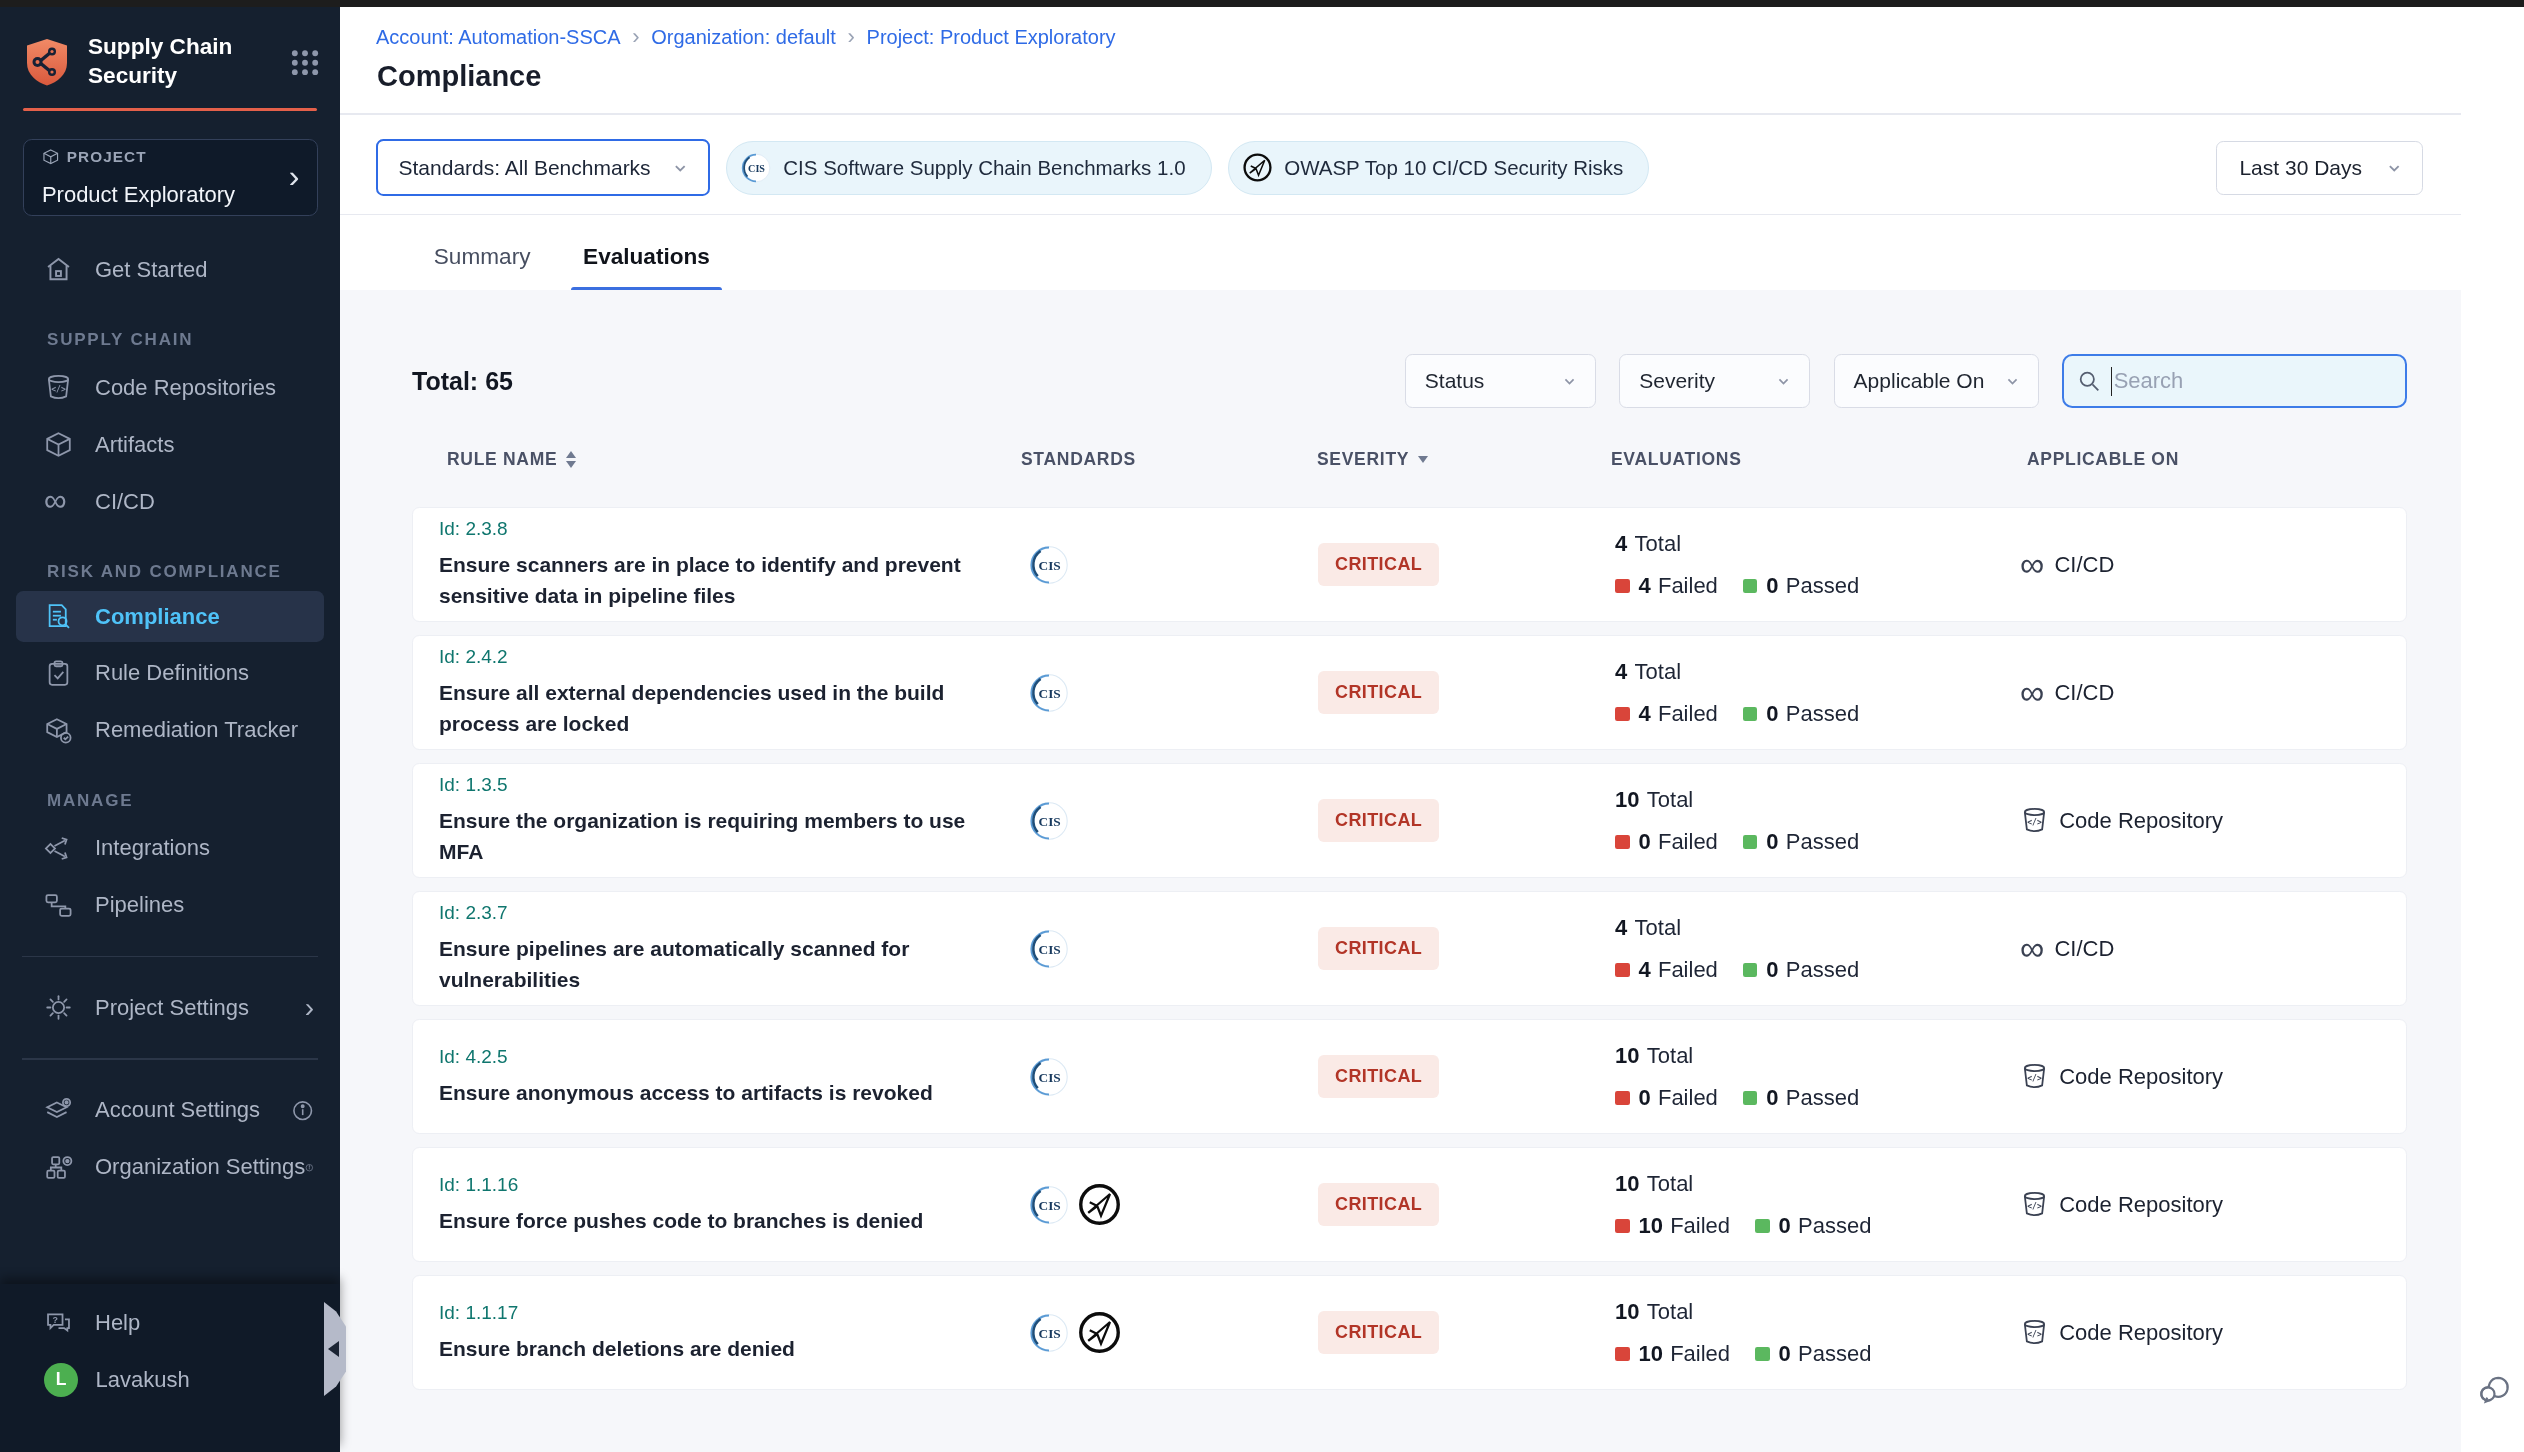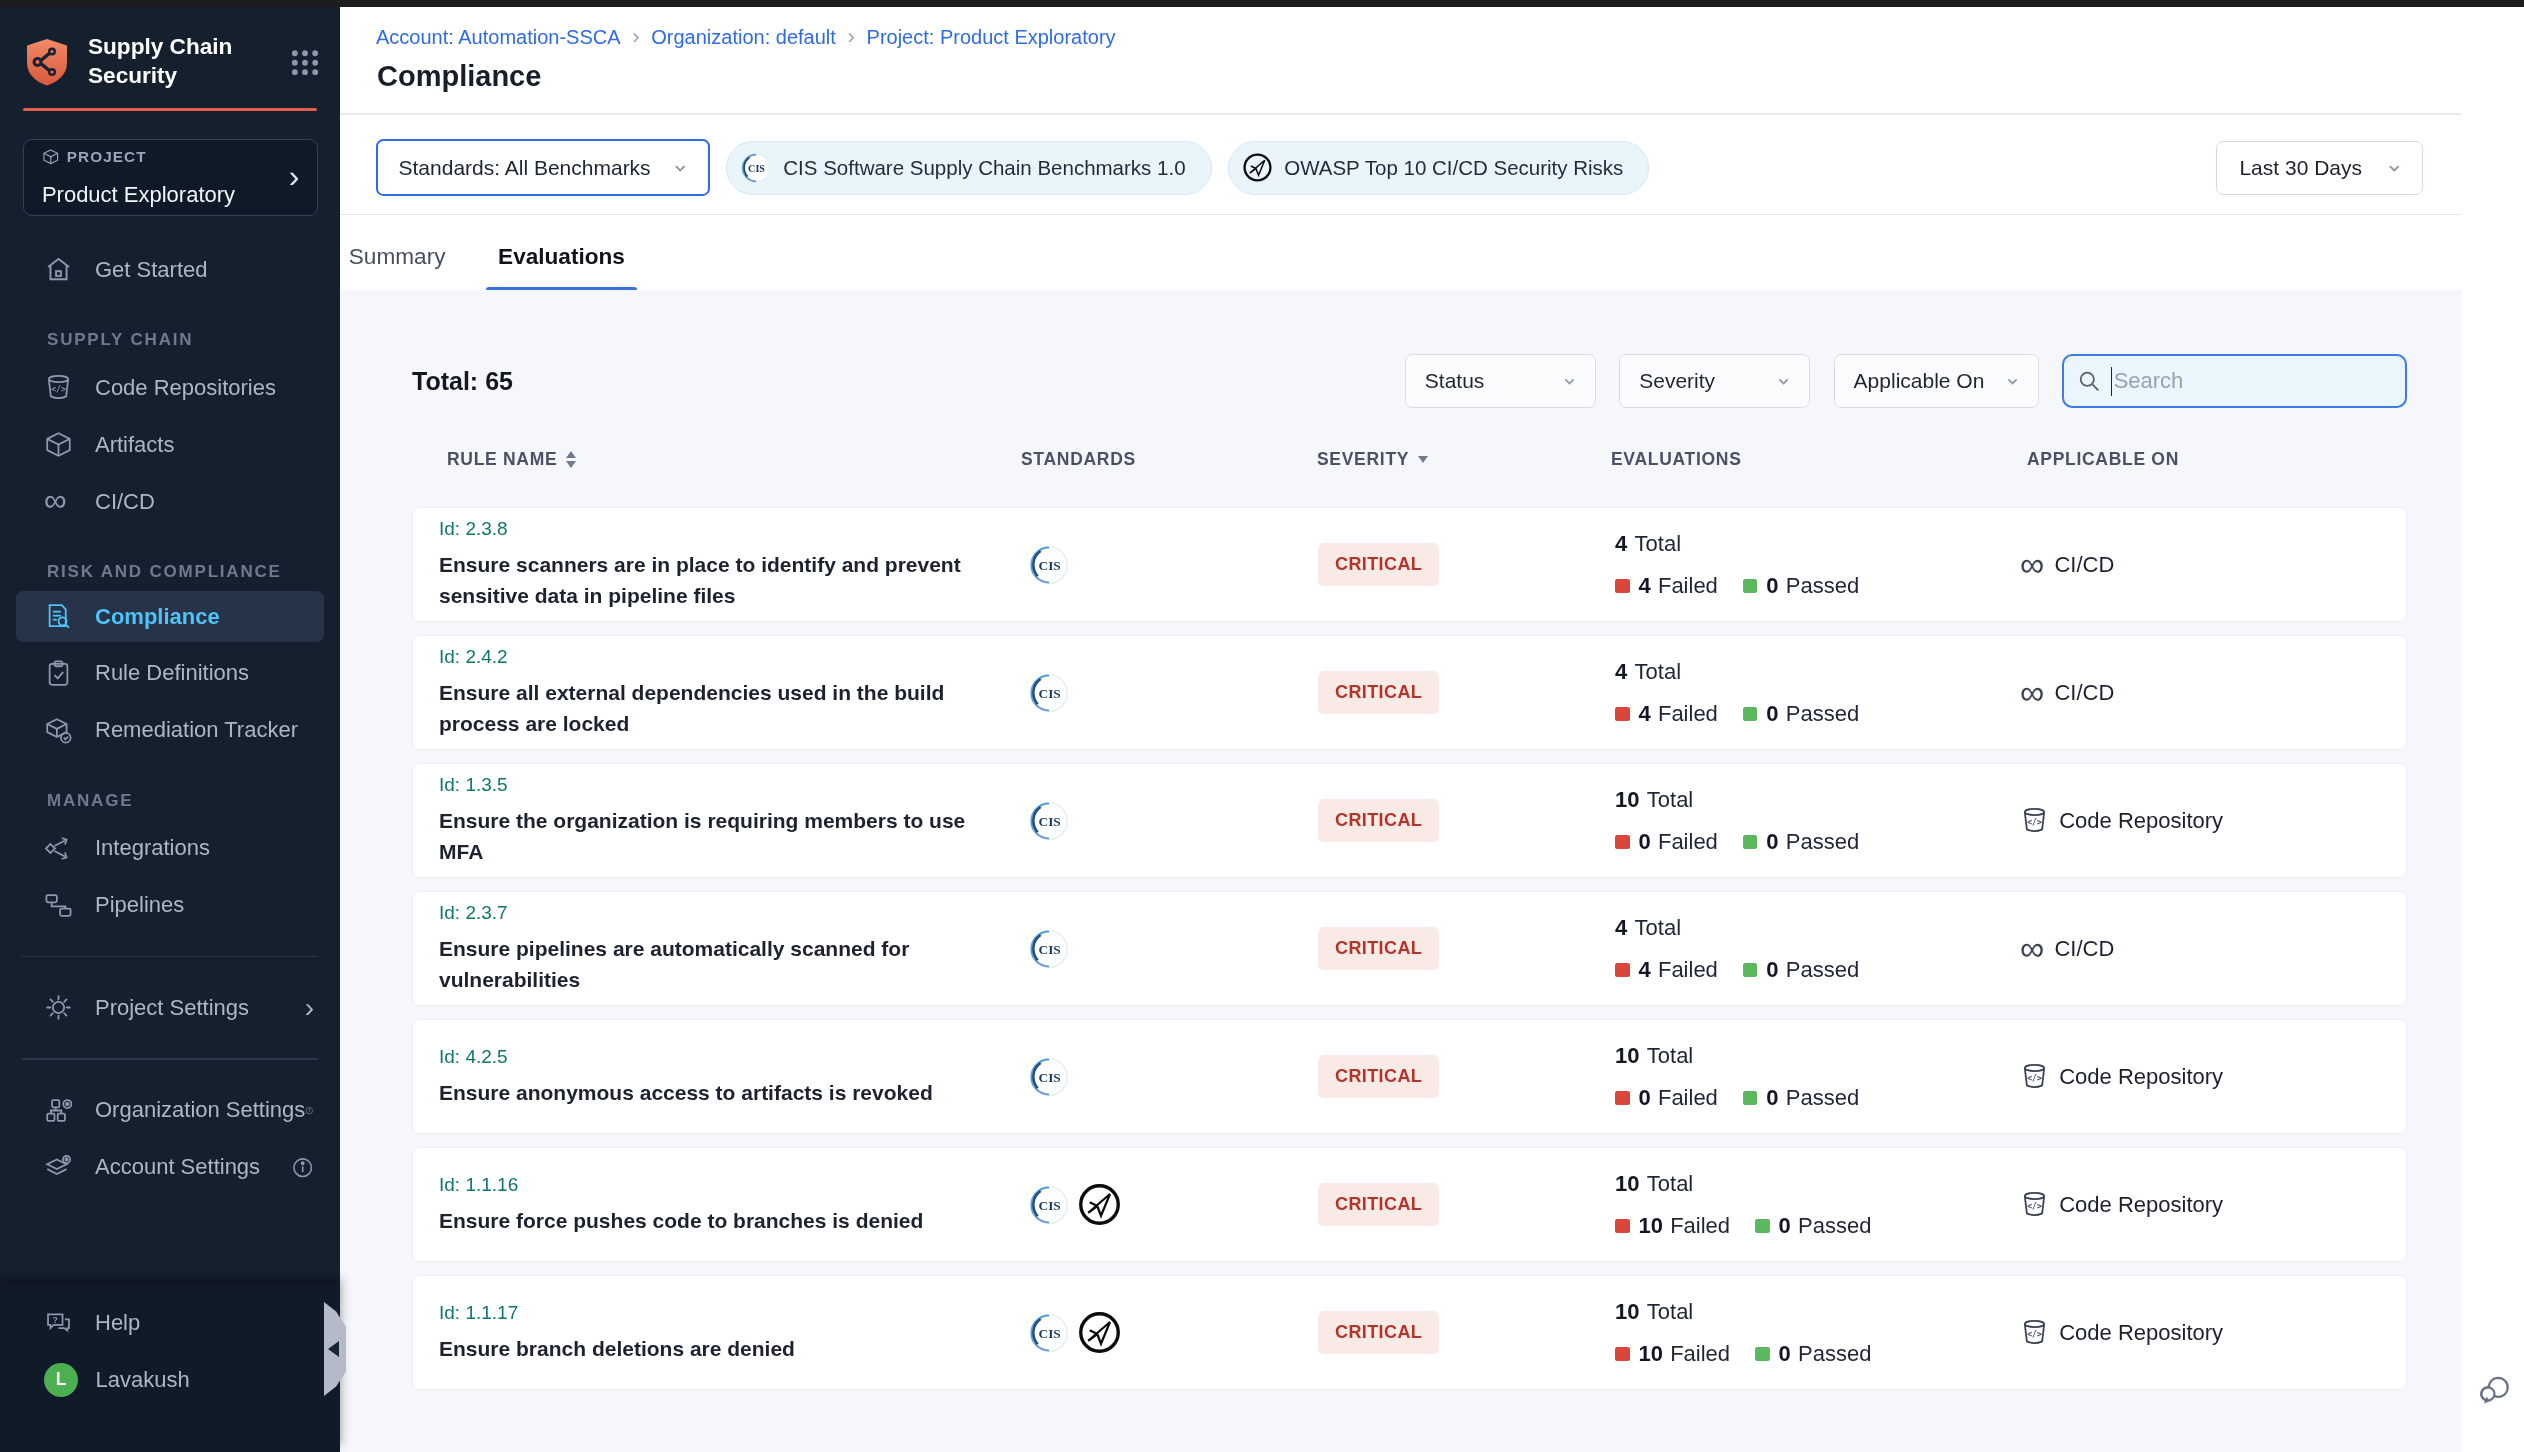--- a/index.html
+++ b/index.html
@@ -51,21 +51,21 @@
   .crumb-sep { color:#9aa3b5; font-size:22px; transform:translateY(-1.5px); }
   .page-title { position:absolute; left:37px; top:53px; font-size:29px; font-weight:700; color:#181d2a; }
   .hdiv1 { position:absolute; left:0; top:106px; width:2121px; height:1.5px; background:#e7e9f0; }
 
   .filterbar { position:absolute; left:36px; top:132px; right:102px; height:57px; display:flex; align-items:center; gap:16px; }
   .std-dropdown { height:57px; border:2.2px solid #2f6be6; border-radius:7.3px; background:#fff; display:flex; align-items:center; gap:19px; padding:0 17.5px 0 20.5px; font-size:21px; color:#1c2536; cursor:pointer; }
   .pill { height:54px; border:1.5px solid #d3e8f3; background:#e9f5fb; border-radius:730px; display:flex; align-items:center; gap:11.7px; padding:0 25px 0 13px; font-size:20.5px; color:#1f2a3c; cursor:pointer; }
   .date-dropdown { margin-left:auto; height:54px; border:1.5px solid #d6dae4; border-radius:7.3px; background:#fff; display:flex; align-items:center; gap:22px; padding:0 17.5px 0 22px; font-size:21px; color:#1c222e; cursor:pointer; }
   .hdiv2 { position:absolute; left:0; top:207px; width:2121px; height:1.5px; background:#e7e9f0; }
 
-  .tabs { position:absolute; left:0; top:208px; width:2121px; height:83px; display:flex; align-items:center; gap:35px; background:#fff; }
+  .tabs { position:absolute; left:0; top:208px; width:2121px; height:83px; display:flex; align-items:center; padding-left:85px; gap:35px; background:#fff; }
   .tab { position:relative; height:100%; display:flex; align-items:center; font-size:22.6px; color:#474e60; cursor:pointer; padding:0 8.8px; }
   .tab.active { color:#10131a; font-weight:700; }
   .tab.active .tab-underline { position:absolute; left:-2.9px; right:-2.9px; bottom:5.8px; height:5.1px; border-radius:2.9px; background:#3b6fe0; }
 
   .panel { position:absolute; left:0; top:283px; width:2121px; bottom:0; background:#f6f7fa; padding:0 54px 0 72px; overflow:hidden; }
 
   .toolbar { margin-top:64px; display:flex; align-items:center; }
   .total { font-size:25px; font-weight:700; color:#121722; }
   .tb-filters { margin-left:auto; display:flex; align-items:center; gap:23.4px; }
   .sel { height:54px; background:#fbfcfe; border:1.5px solid #d9dce6; border-radius:7.3px; display:flex; align-items:center; justify-content:space-between; padding:0 16px 0 19px; font-size:21px; color:#1f2530; cursor:pointer; }
@@ -262,42 +262,42 @@
             </g>
         </svg>
         <span class="nav-label">Project Settings</span>
         <span class="nav-right chev-right">›</span>
       </div>
 
       <div class="side-divider"></div>
 
       <div class="nav-item">
         <svg class="s-icon" viewBox="0 0 36 36" fill="none" stroke="#8e97ab" stroke-width="2.2">
+          <polygon points="16 8 28 14 16 20 4 14"></polygon>
+            <polyline points="4 20 16 26 28 20"></polyline>
+          <circle cx="28" cy="8" r="4.5"></circle>
+            <circle cx="28" cy="8" r="1.5" fill="#8e97ab"></circle>
+        </svg>
+        <span class="nav-label">Account Settings</span>
+        <svg class="nav-right info-ico" viewBox="0 0 32 32" fill="none" stroke="#8e97ab" stroke-width="2.2">
+          <circle cx="16" cy="16" r="12"></circle>
+            <line x1="16" y1="14" x2="16" y2="22"></line>
+            <circle cx="16" cy="10" r="1.6" fill="#8e97ab"></circle>
+        </svg>
+      </div>
+      <div class="nav-item">
+        <svg class="s-icon" viewBox="0 0 36 36" fill="none" stroke="#8e97ab" stroke-width="2.2">
           <rect x="4" y="22" width="9" height="9" rx="1.5"></rect>
             <rect x="17" y="22" width="9" height="9" rx="1.5"></rect>
             <rect x="10" y="5" width="9" height="9" rx="1.5"></rect>
           <path d="M14.5 14 V18 H8.5 V22 M14.5 18 H21.5 V22"></path>
           <circle cx="29" cy="10" r="5"></circle>
             <circle cx="29" cy="10" r="1.6" fill="#8e97ab"></circle>
         </svg>
         <span class="nav-label">Organization Settings</span>
-        <svg class="nav-right info-ico" viewBox="0 0 32 32" fill="none" stroke="#8e97ab" stroke-width="2.2">
-          <circle cx="16" cy="16" r="12"></circle>
-            <line x1="16" y1="14" x2="16" y2="22"></line>
-            <circle cx="16" cy="10" r="1.6" fill="#8e97ab"></circle>
-        </svg>
-      </div>
-      <div class="nav-item">
-        <svg class="s-icon" viewBox="0 0 36 36" fill="none" stroke="#8e97ab" stroke-width="2.2">
-          <polygon points="16 8 28 14 16 20 4 14"></polygon>
-            <polyline points="4 20 16 26 28 20"></polyline>
-          <circle cx="28" cy="8" r="4.5"></circle>
-            <circle cx="28" cy="8" r="1.5" fill="#8e97ab"></circle>
-        </svg>
-        <span class="nav-label">Account Settings</span>
         <svg class="nav-right info-ico" viewBox="0 0 32 32" fill="none" stroke="#8e97ab" stroke-width="2.2">
           <circle cx="16" cy="16" r="12"></circle>
             <line x1="16" y1="14" x2="16" y2="22"></line>
             <circle cx="16" cy="10" r="1.6" fill="#8e97ab"></circle>
         </svg>
       </div>
     </nav>
 
     <div class="side-bottom">
       <div class="nav-item">

